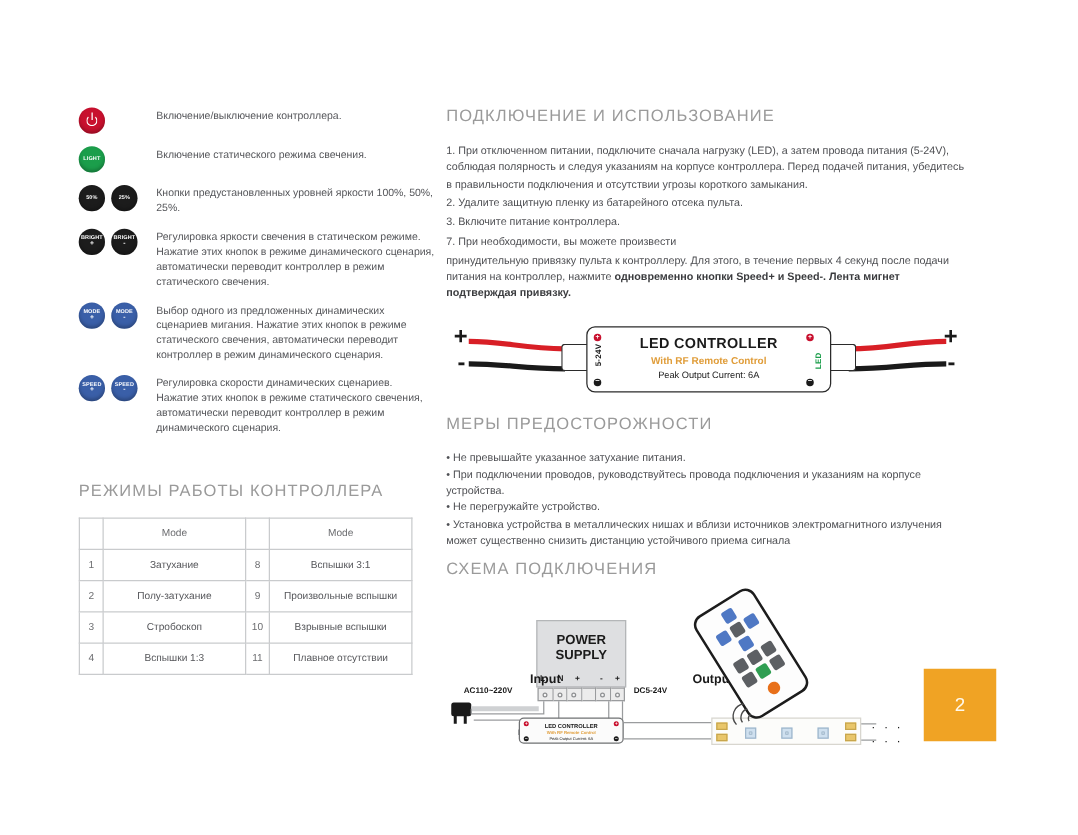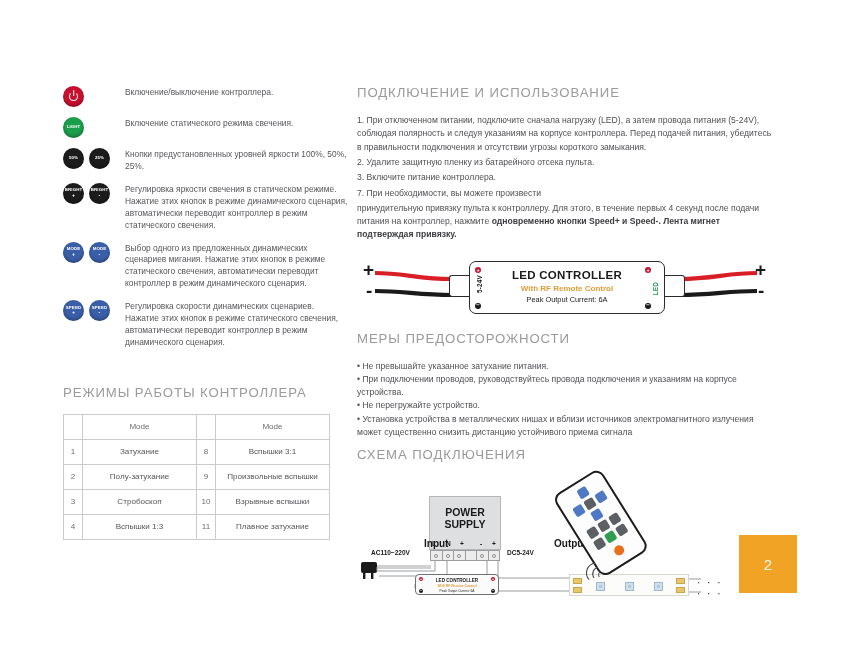--- a/index.html
+++ b/index.html
@@ -424,21 +424,21 @@
           <tr>
             <td class="num">3</td>
             <td class="mode">Стробоскоп</td>
             <td class="num">10</td>
             <td class="mode">Взрывные вспышки</td>
           </tr>
           <tr>
             <td class="num">4</td>
             <td class="mode">Вспышки 1:3</td>
             <td class="num">11</td>
-            <td class="mode">Плавное затухание</td>
+            <td class="mode">Плавное отсутствии</td>
           </tr>
         </tbody>
       </table>
     </div>
   </div>
 
   <div class="col-right">
 
     <h2 class="sec-head">ПОДКЛЮЧЕНИЕ И ИСПОЛЬЗОВАНИЕ</h2>
 

